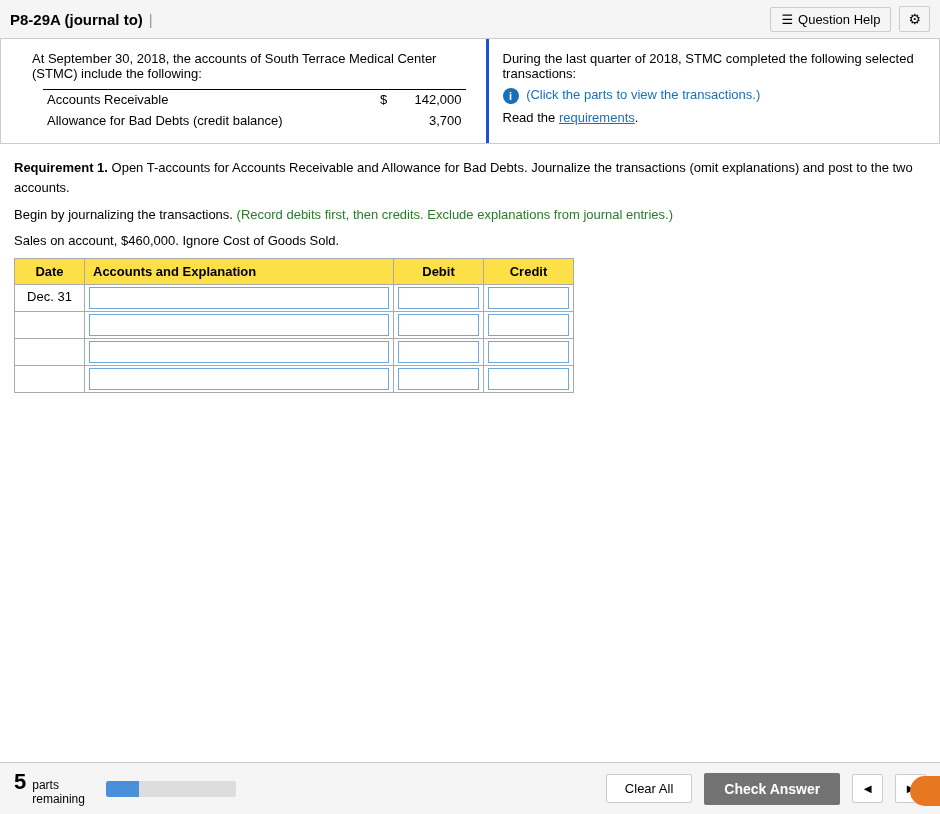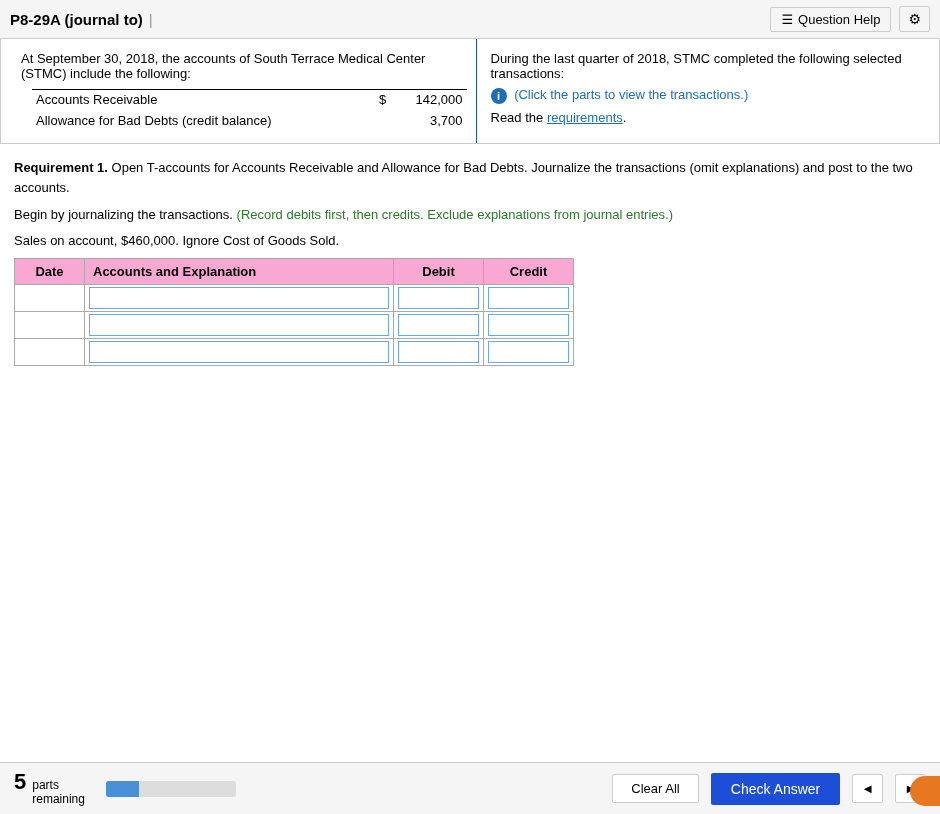--- a/index.html
+++ b/index.html
@@ -53,22 +53,22 @@
     }
 
     
     .info-section {
       display: flex;
       border: 1px solid #ccc;
       border-top: none;
     }
     .info-left {
       flex: 1;
-      padding: 12px 20px;
-      border-right: 1px solid #1d4ed8;
+      padding: 12px 31px;
+      border-right: 3px solid #1d4ed8;
     }
     .info-right {
       flex: 1;
       padding: 12px 14px;
     }
     .info-left p {
       margin-bottom: 8px;
       font-size: 13px;
     }
     .account-table {
@@ -146,21 +146,21 @@
     }
 
     
     .journal-table {
       width: 560px;
       border-collapse: collapse;
       border: 1px solid #aaa;
       margin-bottom: 10px;
     }
     .journal-table th {
-      background: #f9a8d4;
+      background: #fde047;
       border: 1px solid #aaa;
       padding: 5px 8px;
       font-size: 13px;
       font-weight: bold;
       text-align: center;
     }
     .journal-table th.date-col { width: 70px; text-align: center; }
     .journal-table th.acct-col { text-align: left; }
     .journal-table th.debit-col { width: 90px; text-align: center; }
     .journal-table th.credit-col { width: 90px; }
@@ -245,26 +245,26 @@
     .footer-spacer { flex: 1; }
     .clear-all-btn {
       border: 1px solid #ccc;
       background: #fff;
       padding: 6px 18px;
       font-size: 13px;
       cursor: pointer;
       border-radius: 2px;
     }
     .check-answer-btn {
-      background: #1d4ed8;
+      background: #737373;
       color: #fff;
       border: none;
       padding: 8px 20px;
       font-size: 14px;
-      font-weight: normal;
+      font-weight: bold;
       cursor: pointer;
       border-radius: 2px;
     }
     .nav-btn {
       border: 1px solid #ccc;
       background: #fff;
       padding: 6px 8px;
       font-size: 13px;
       cursor: pointer;
       border-radius: 2px;
@@ -355,20 +355,32 @@
           <tr>
             <th class="date-col">Date</th>
             <th class="acct-col">Accounts and Explanation</th>
             <th class="debit-col">Debit</th>
             <th class="credit-col">Credit</th>
           </tr>
         </thead>
         <tbody>
 
 
+          <tr class="entry-row">
+            <td class="date-cell" style="border-top:none;">Dec. 31</td>
+            <td>
+              <input type="text" style="">
+            </td>
+            <td>
+              <input type="text" style="">
+            </td>
+            <td>
+              <input type="text" style="">
+            </td>
+          </tr>
 
           <tr class="entry-row">
             <td></td>
             <td>
               <input type="text" style="">
             </td>
             <td>
               <input type="text" style="">
             </td>
             <td>

